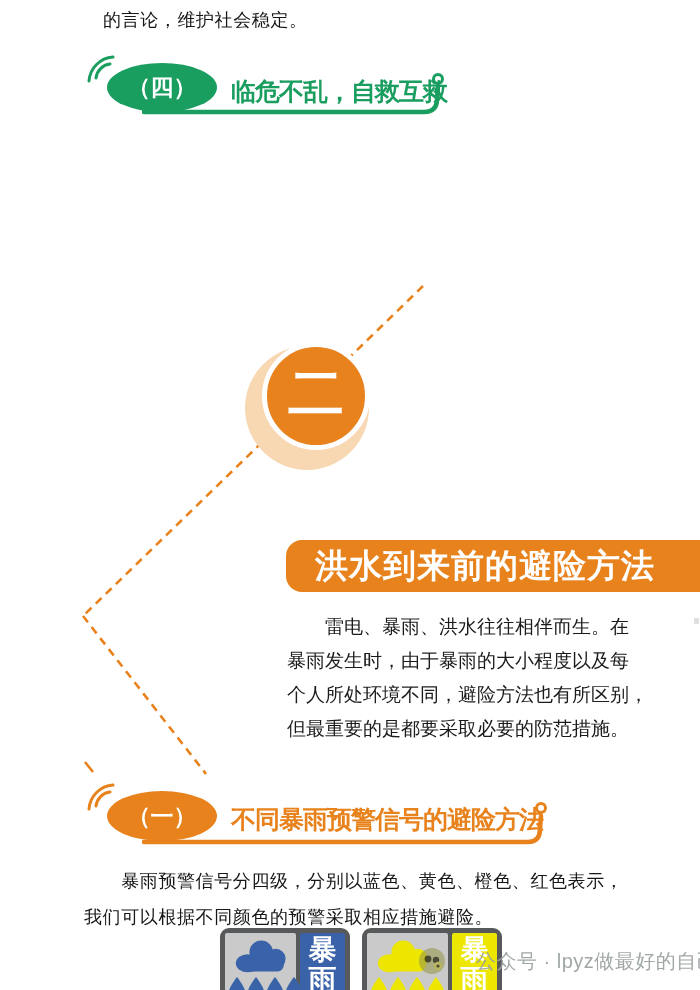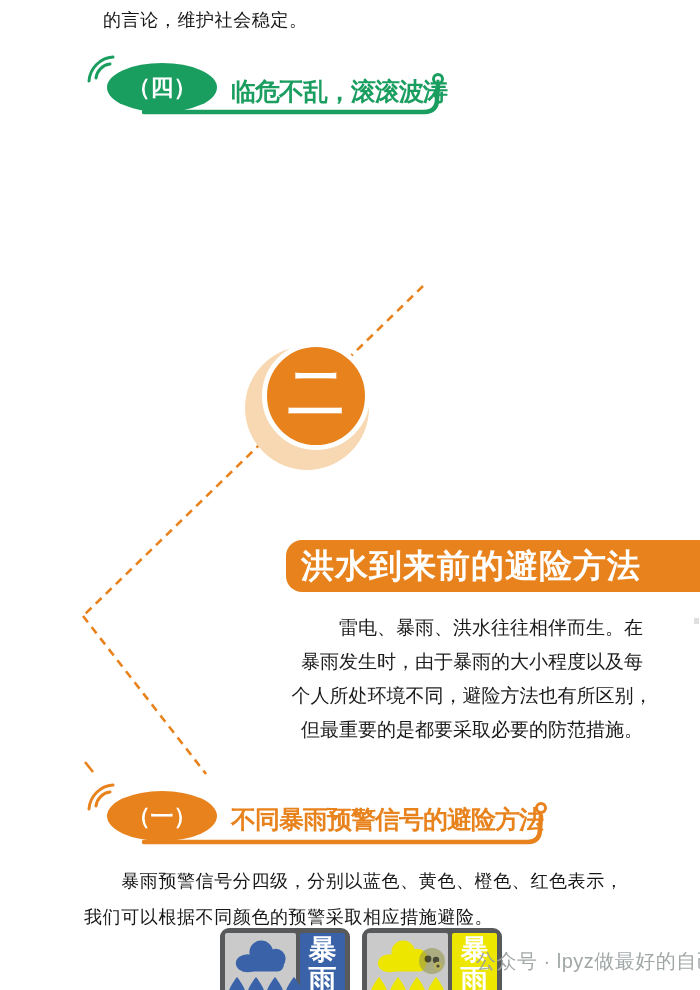--- a/index.html
+++ b/index.html
@@ -22,22 +22,22 @@
   
   .serif-par{
     font-family:Liberation Sans, sans-serif;font-size:18px;letter-spacing:0.6px;
     color:#161616;white-space:pre-line;z-index:2;
   }
   .intro-line{left:103px;top:7px;line-height:26px;}
   .par-one{left:84px;top:139px;width:548px;line-height:32px;}
   .par-three{left:84px;top:863px;width:548px;line-height:36px;}
   .kai-par{
     left:287px;top:611px;width:370px;line-height:34px;
-    font-family:Liberation Sans, sans-serif;font-size:19px;color:#1b1b1b;
-    white-space:pre-line;z-index:2;text-align:center;
+    font-family:Liberation Mono, monospace;font-size:19px;color:#1b1b1b;
+    white-space:pre-line;z-index:2;
   }
   
   .num-ellipse{
     border-radius:50%;color:#fff;display:flex;align-items:center;justify-content:center;
     font-weight:bold;font-size:23px;z-index:3;letter-spacing:0;
   }
   .ellipse-green{left:107px;top:63px;width:110px;height:49px;background:var(--green);}
   .ellipse-orange{left:107px;top:791px;width:110px;height:50px;background:var(--orange);}
   .sec-title{font-weight:bold;font-size:25px;letter-spacing:-1px;z-index:3;white-space:nowrap;}
   .title-green{left:231px;top:75px;color:var(--green);}
@@ -58,21 +58,21 @@
     font-family:"Liberation Serif",serif;font-weight:bold;font-size:56px;
     color:#fff;line-height:1;transform:translateY(-3px);
   }
   
   .banner{
     left:286px;top:540px;width:414px;height:52px;background:var(--orange);
     border-radius:16px 0 0 16px;z-index:2;display:flex;align-items:center;
   }
   .banner-title{
     color:#fff;font-weight:bold;font-size:33px;letter-spacing:1px;
-    padding-left:15px;white-space:nowrap;
+    padding-left:29px;white-space:nowrap;
   }
   
   .sign{
     top:928px;height:85px;background:var(--sign-frame);border-radius:9px;
     padding:5px;display:flex;gap:4px;z-index:4;
   }
   .sign-blue-box{left:220px;width:130px;}
   .sign-yellow-box{left:362px;width:140px;}
   .sign-left{flex:1;background:var(--sign-gray);border-radius:2px;position:relative;overflow:visible;}
   .sign-right{
@@ -117,21 +117,21 @@
     <path d="M27 3 A 26 26 0 0 0 3 27" stroke="var(--green)" stroke-width="3" fill="none" stroke-linecap="round"></path>
     <path d="M24 10 A 16 16 0 0 0 10 24" stroke="var(--green)" stroke-width="3" fill="none" stroke-linecap="round"></path>
   </svg>
   <svg class="abs underline-svg" style="left:142px;top:62px;" width="310" height="58" viewBox="0 0 310 58">
     <path d="M2 50 H 282 Q 295 50 295 37 L 296 24" stroke="var(--green)" stroke-width="4.5" fill="none" stroke-linecap="round"></path>
     <circle cx="296" cy="17" r="4.5" fill="#fff" stroke="var(--green)" stroke-width="3"></circle>
   </svg>
   <div class="abs num-ellipse ellipse-green">
     <span>（四）</span>
   </div>
-  <div class="abs sec-title title-green">临危不乱，滚滚波涛</div>
+  <div class="abs sec-title title-green">临危不乱，自救互救</div>
 
 
   <div class="abs crescent"></div>
   <div class="abs chapter-circle">
     <span class="chapter-num">二</span>
   </div>
 
   <div class="abs banner">
     <span class="banner-title">洪水到来前的避险方法</span>
   </div>

